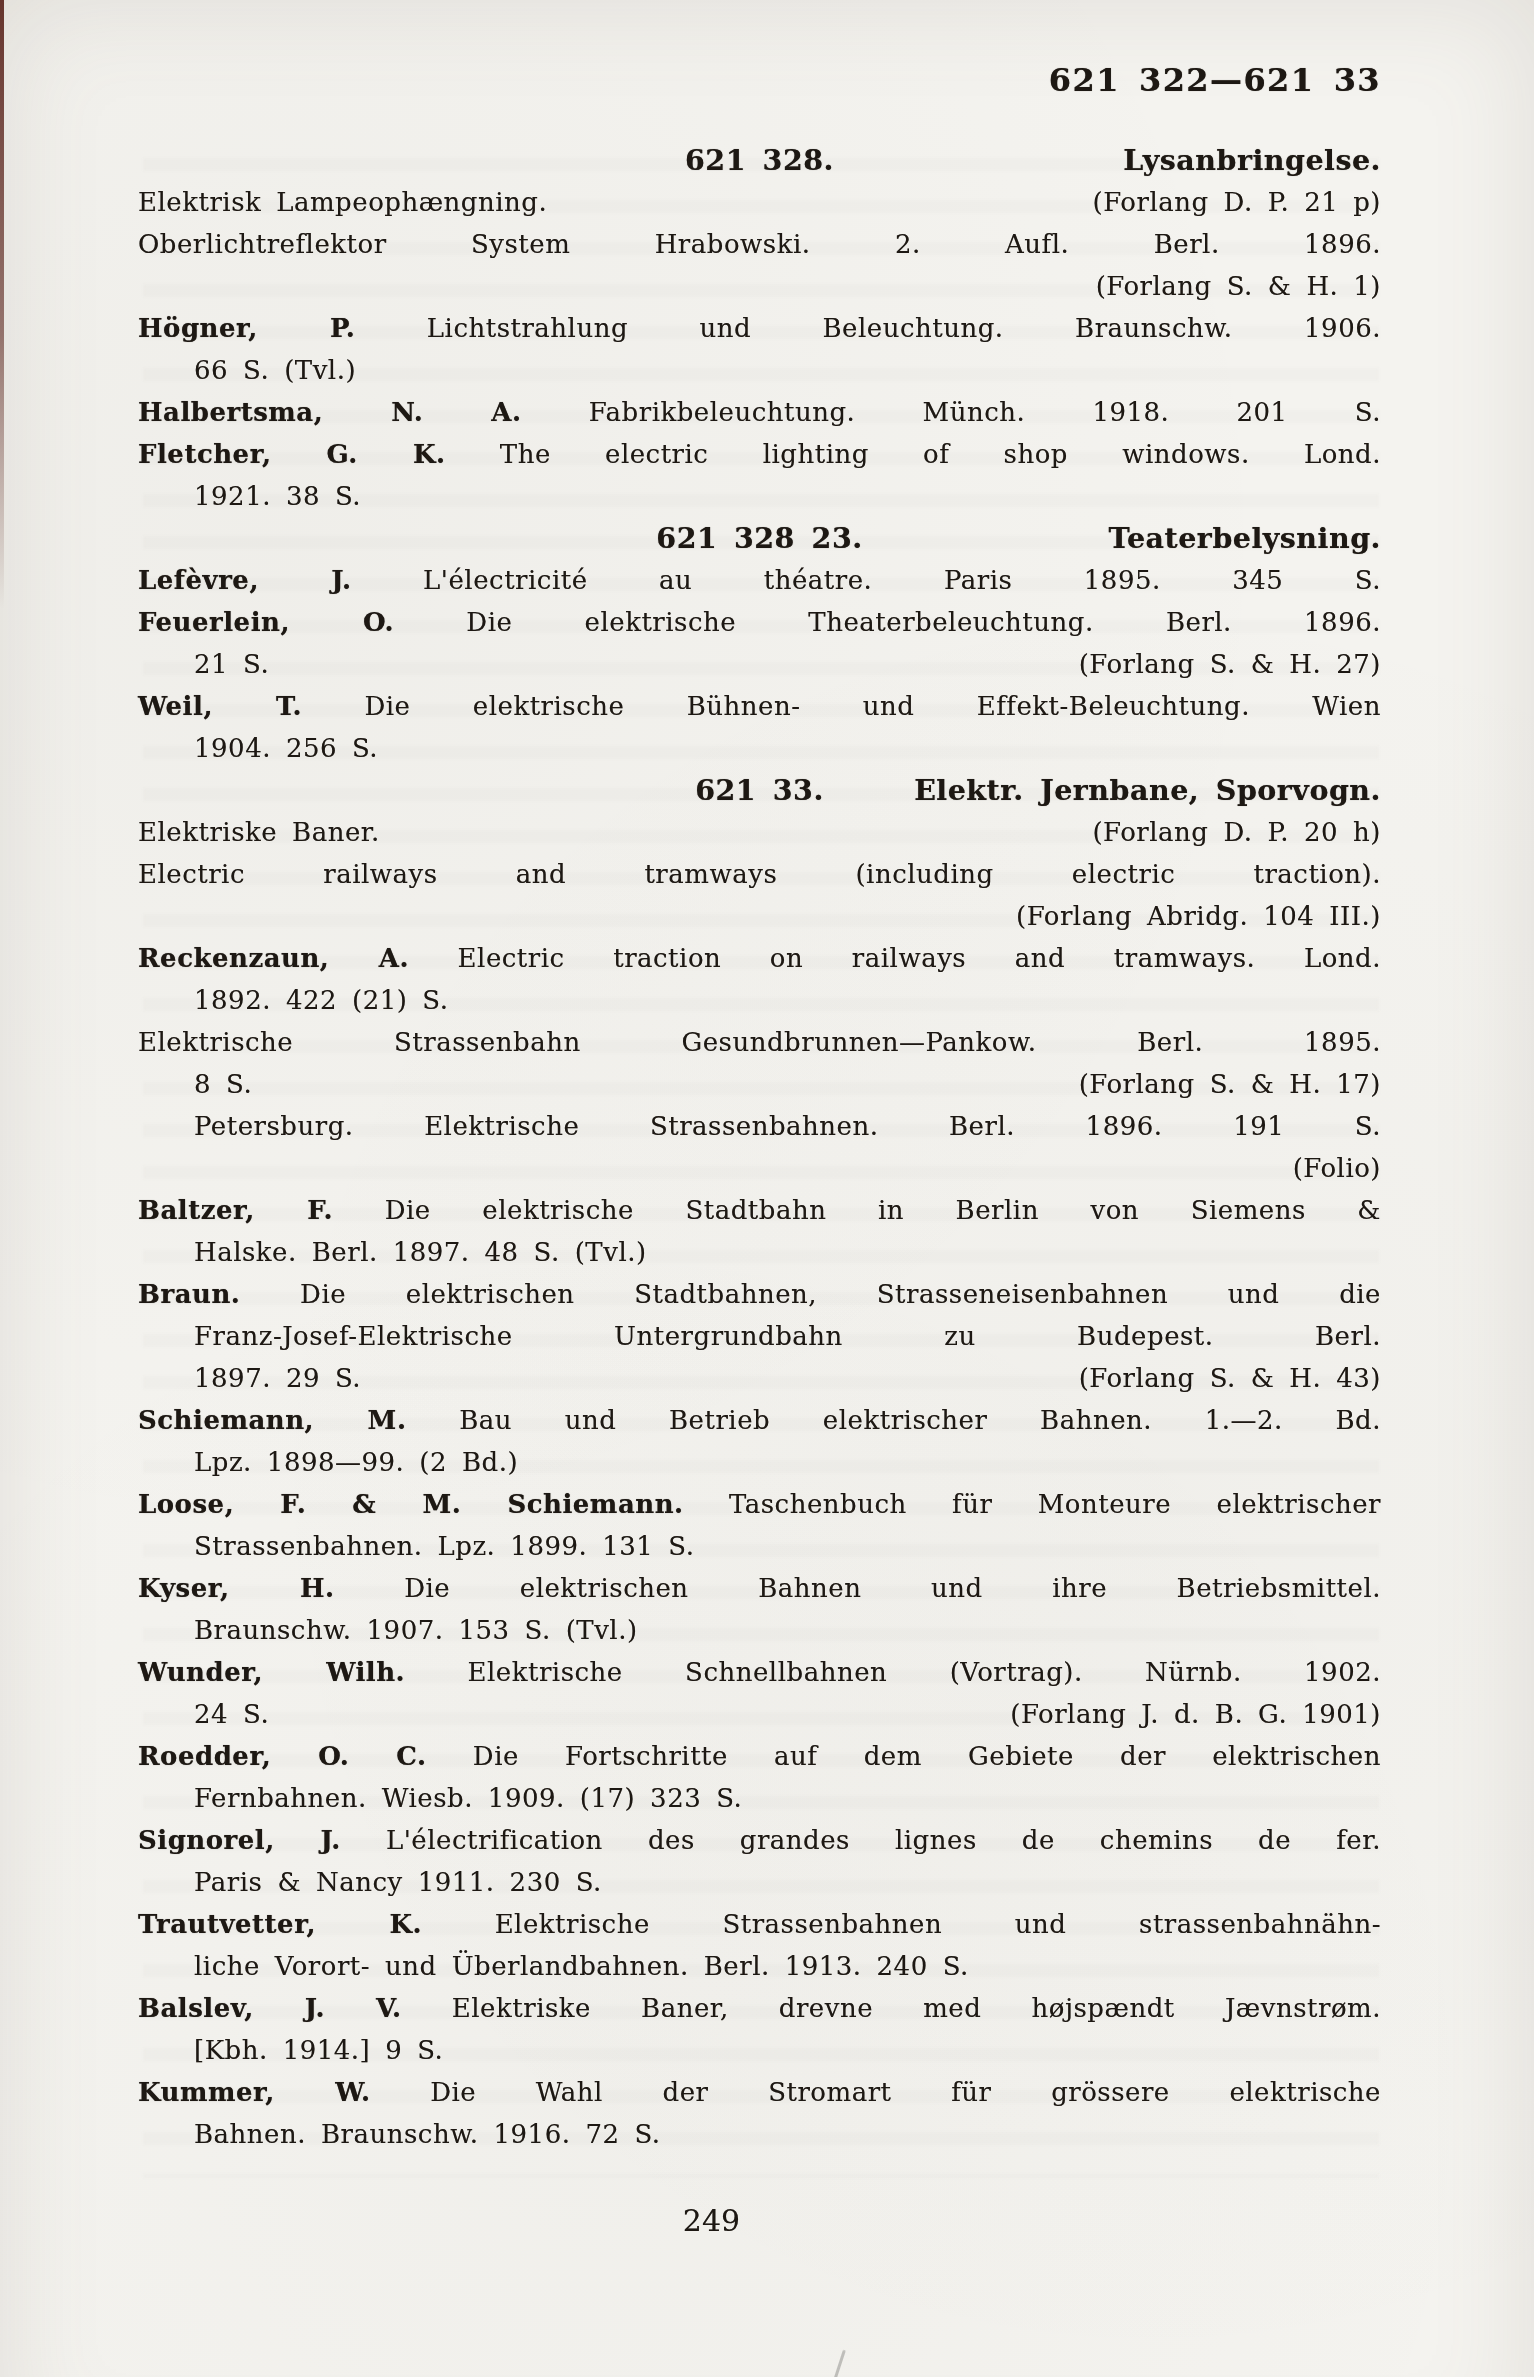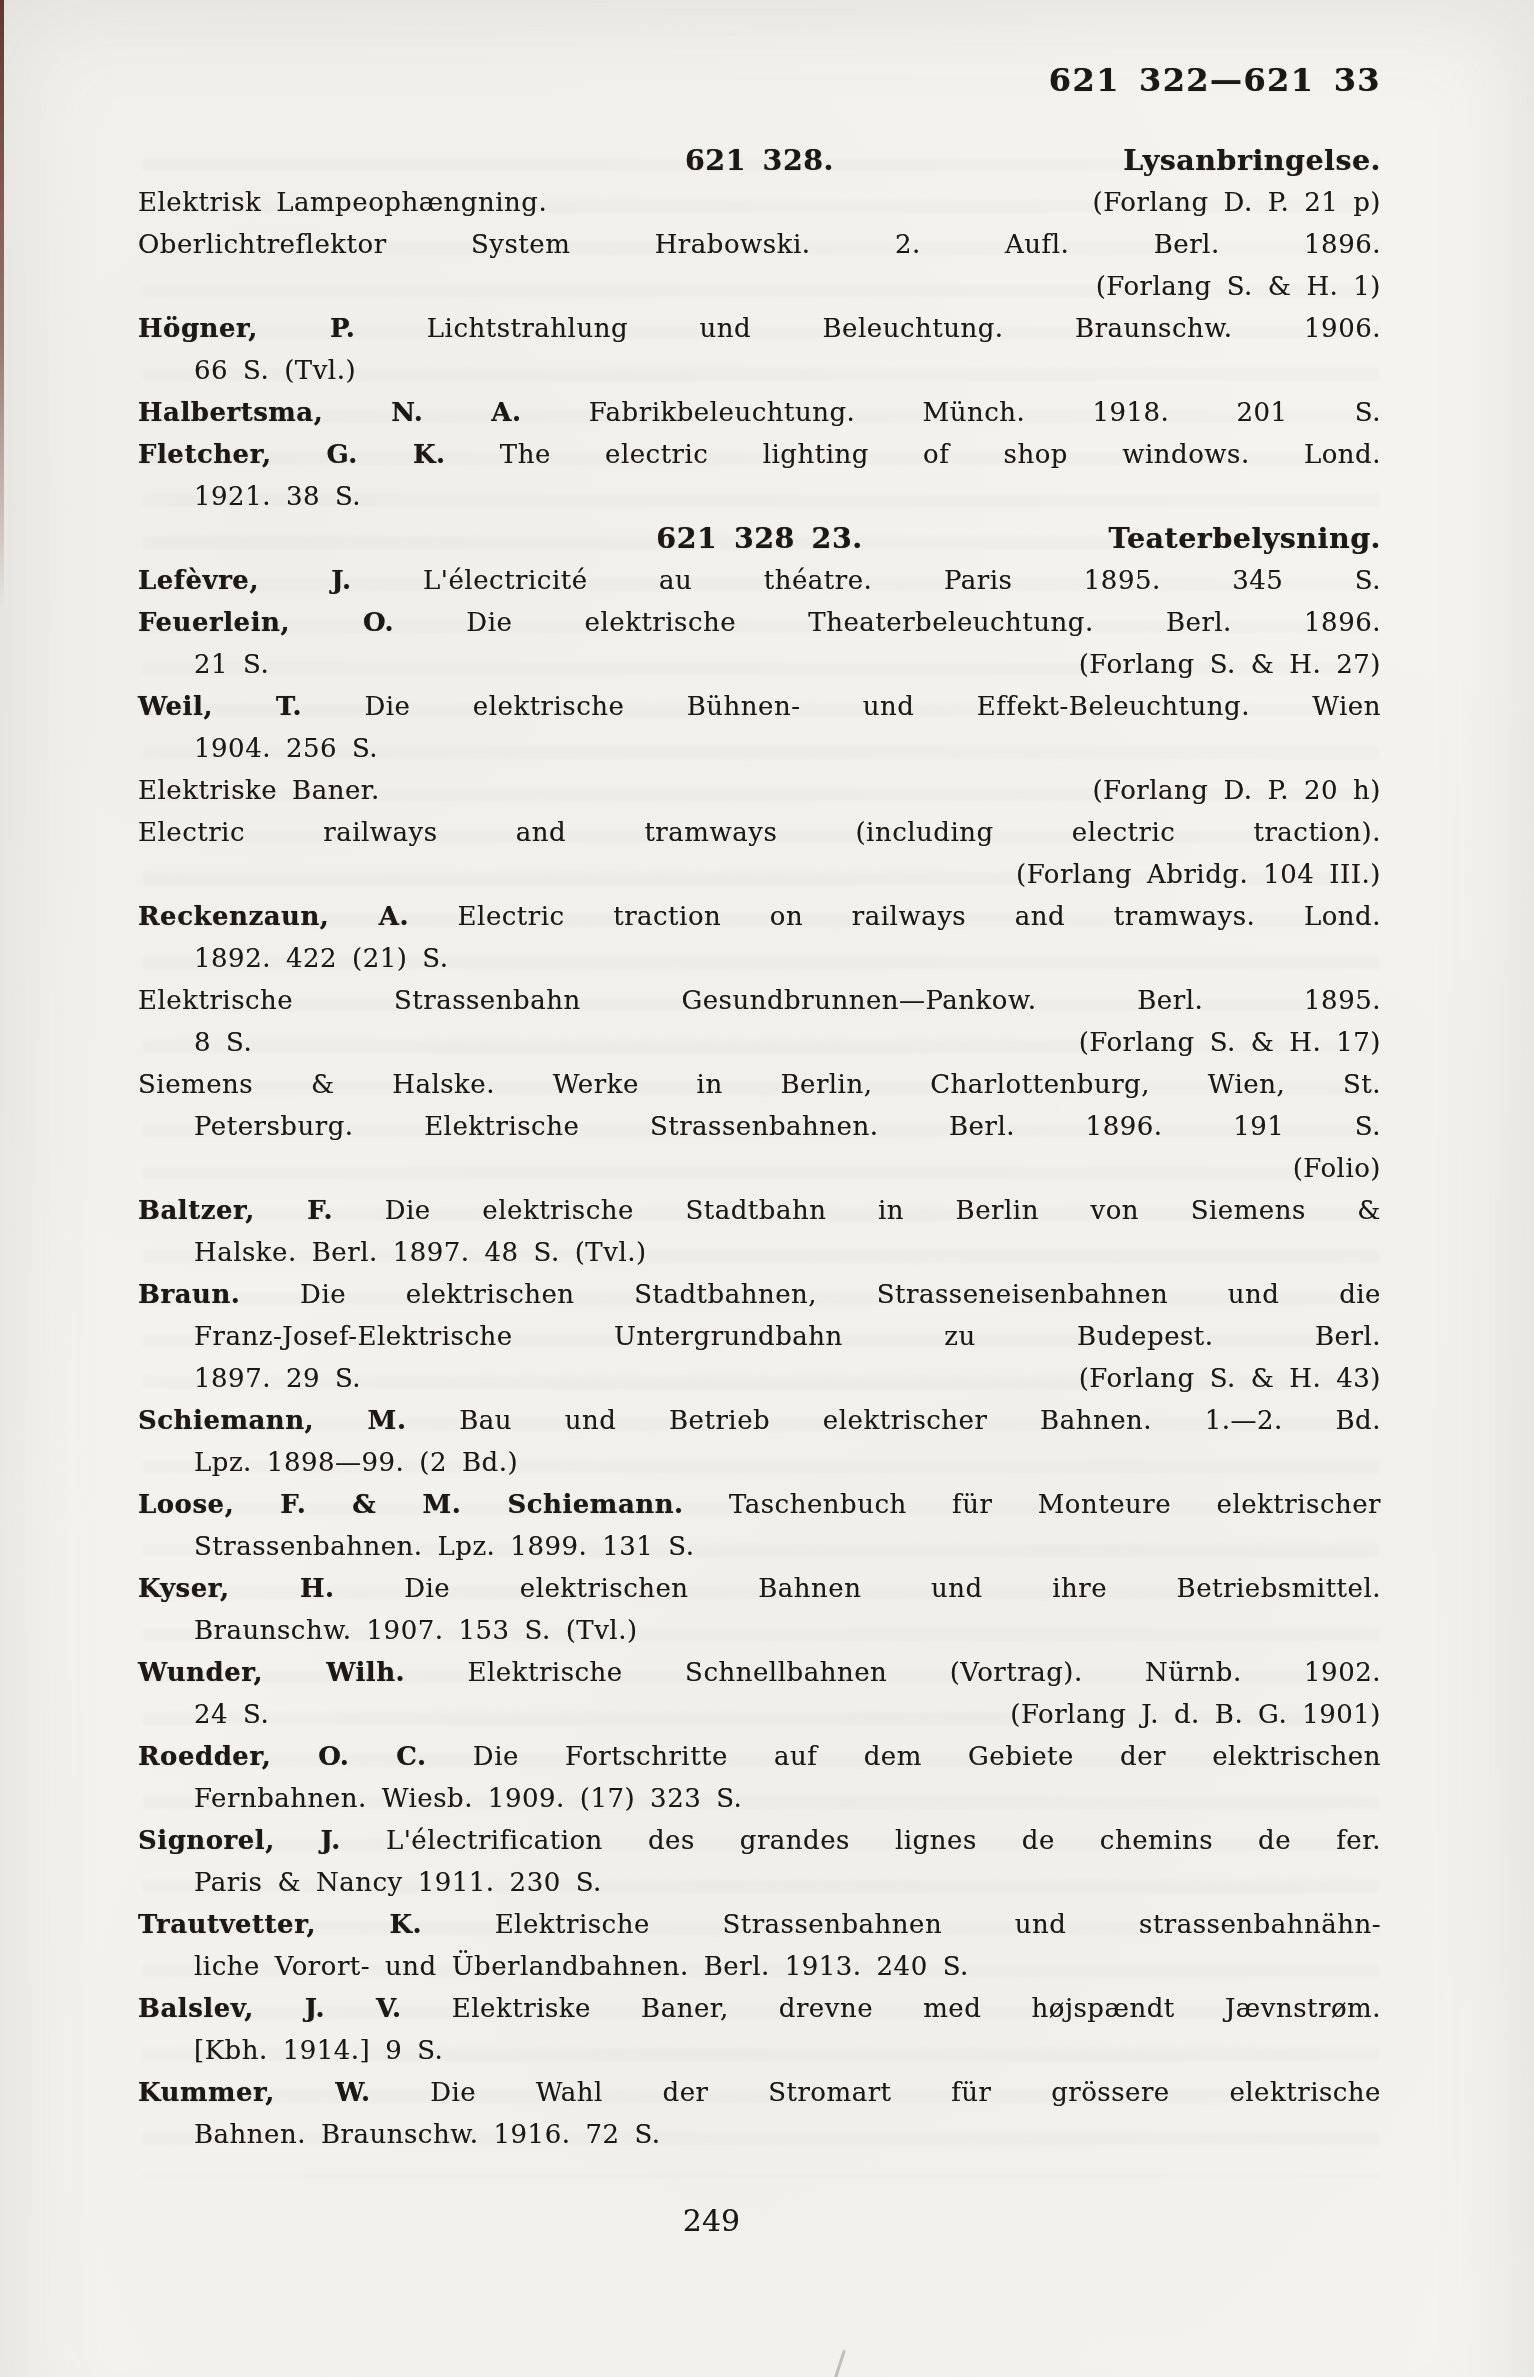--- a/index.html
+++ b/index.html
@@ -125,28 +125,28 @@
         <div class="line indent"><span class="seg">66 S. (Tvl.)</span></div>
         <div class="line justify"><span class="b">Halbertsma, N. A.</span><span class="seg"> Fabrikbeleuchtung. Münch. 1918. 201 S.</span></div>
         <div class="line justify"><span class="b">Fletcher, G. K.</span><span class="seg"> The electric lighting of shop windows. Lond.</span></div>
         <div class="line indent"><span class="seg">1921. 38 S.</span></div>
         <div class="line heading"><span class="b">621 328 23.</span><span class="rt b">Teaterbelysning.</span></div>
         <div class="line justify"><span class="b">Lefèvre, J.</span><span class="seg"> L'électricité au théatre. Paris 1895. 345 S.</span></div>
         <div class="line justify"><span class="b">Feuerlein, O.</span><span class="seg"> Die elektrische Theaterbeleuchtung. Berl. 1896.</span></div>
         <div class="line indent"><span class="seg">21 S.</span><span class="rt">(Forlang S. &amp; H. 27)</span></div>
         <div class="line justify"><span class="b">Weil, T.</span><span class="seg"> Die elektrische Bühnen- und Effekt-Beleuchtung. Wien</span></div>
         <div class="line indent"><span class="seg">1904. 256 S.</span></div>
+        <div class="line heading"><span class="b">621 33.</span><span class="rt b">Elektr. Jernbane, Sporvogn.</span></div>
         <div class="line"><span class="seg">Elektriske Baner.</span><span class="rt">(Forlang D. P. 20 h)</span></div>
         <div class="line justify"><span class="seg">Electric railways and tramways (including electric traction).</span></div>
         <div class="line ronly"><span class="">(Forlang Abridg. 104 III.)</span></div>
         <div class="line justify"><span class="b">Reckenzaun, A.</span><span class="seg"> Electric traction on railways and tramways. Lond.</span></div>
         <div class="line indent"><span class="seg">1892. 422 (21) S.</span></div>
         <div class="line justify"><span class="seg">Elektrische Strassenbahn Gesundbrunnen—Pankow. Berl. 1895.</span></div>
         <div class="line indent"><span class="seg">8 S.</span><span class="rt">(Forlang S. &amp; H. 17)</span></div>
-        <div class="line justify"><span class="seg">Siemens &amp; Halske. Werke in Berlin, Charlottenburg, Wien, St.</span></div>
         <div class="line justify indent"><span class="seg">Petersburg. Elektrische Strassenbahnen. Berl. 1896. 191 S.</span></div>
         <div class="line ronly"><span class="">(Folio)</span></div>
         <div class="line justify"><span class="b">Baltzer, F.</span><span class="seg"> Die elektrische Stadtbahn in Berlin von Siemens &amp;</span></div>
         <div class="line indent"><span class="seg">Halske. Berl. 1897. 48 S. (Tvl.)</span></div>
         <div class="line justify"><span class="b">Braun.</span><span class="seg"> Die elektrischen Stadtbahnen, Strasseneisenbahnen und die</span></div>
         <div class="line justify indent"><span class="seg">Franz-Josef-Elektrische Untergrundbahn zu Budepest. Berl.</span></div>
         <div class="line indent"><span class="seg">1897. 29 S.</span><span class="rt">(Forlang S. &amp; H. 43)</span></div>
         <div class="line justify"><span class="b">Schiemann, M.</span><span class="seg"> Bau und Betrieb elektrischer Bahnen. 1.—2. Bd.</span></div>
         <div class="line indent"><span class="seg">Lpz. 1898—99. (2 Bd.)</span></div>
         <div class="line justify"><span class="b">Loose, F. &amp; M. Schiemann.</span><span class="seg"> Taschenbuch für Monteure elektrischer</span></div>

